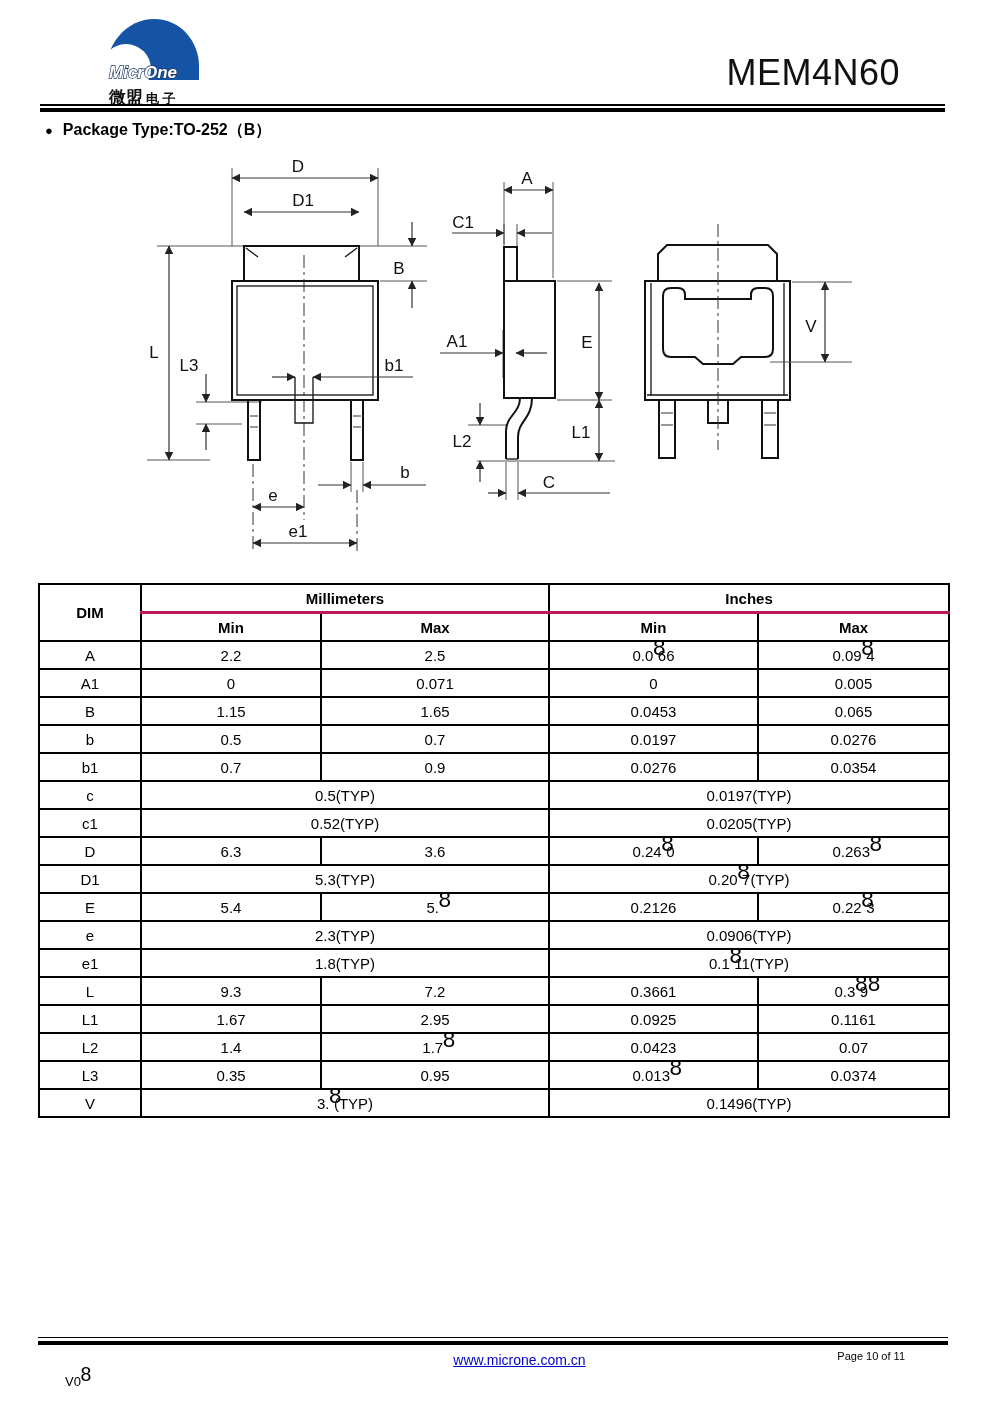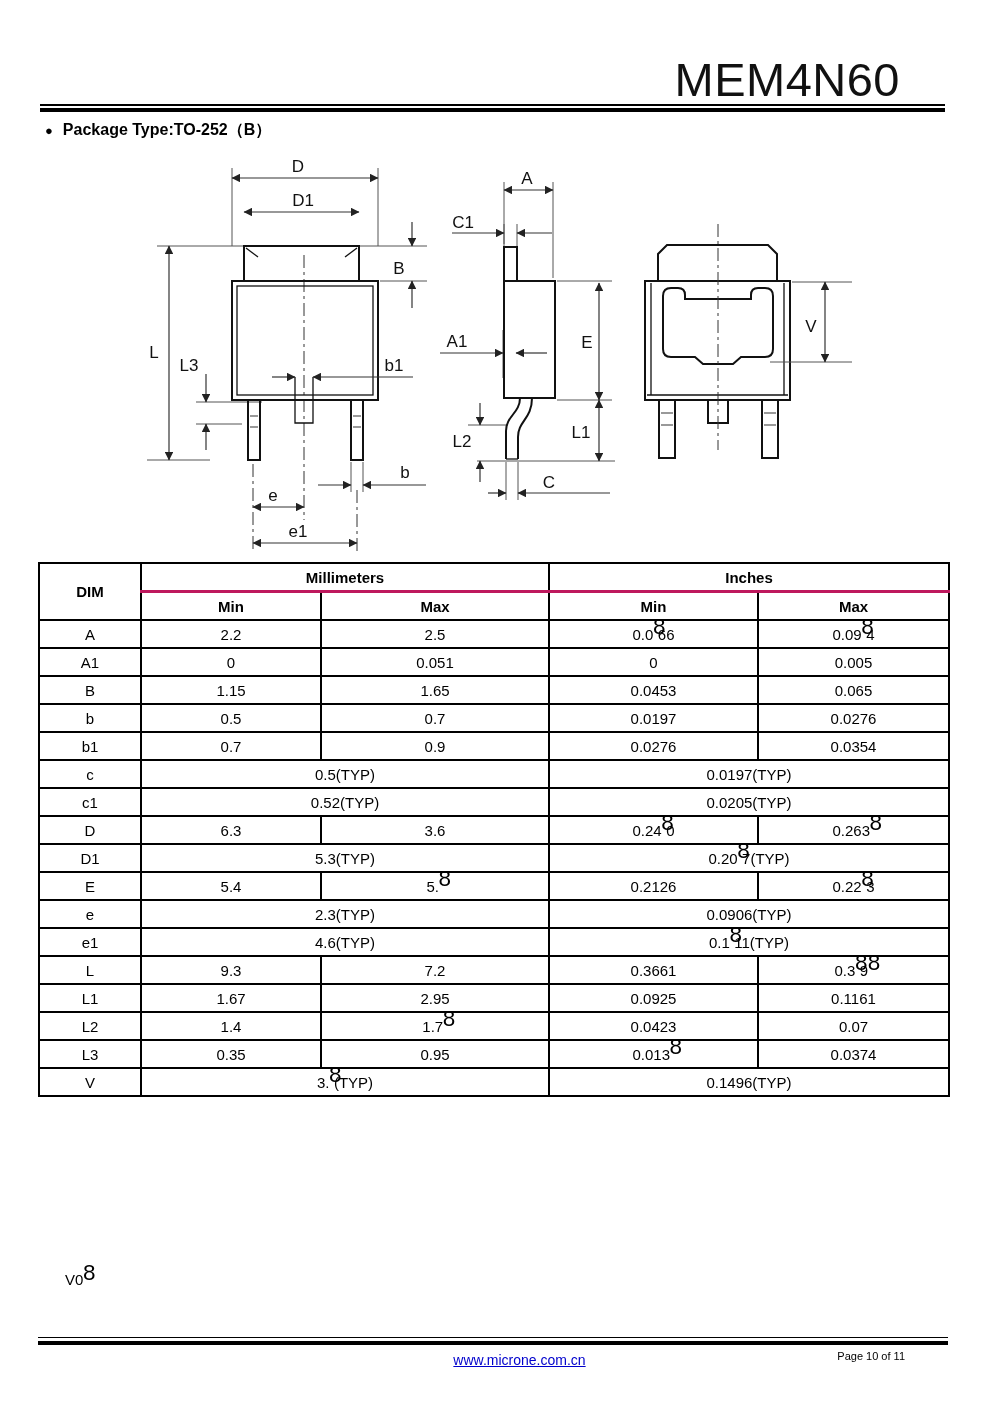--- a/index.html
+++ b/index.html
@@ -1,21 +1,21 @@
 <!DOCTYPE html>
 <html><head>
 <meta charset="utf-8">
 <style>
   html,body{margin:0;padding:0;background:#fff;}
   body{font-family:"Liberation Sans",sans-serif;color:#000;}
   .page{position:relative;width:991px;height:1403px;background:#fff;overflow:hidden;}
 
   
   .logo{position:absolute;left:98px;top:12px;width:110px;height:105px;}
-  .doc-title{position:absolute;top:52px;right:91px;font-size:47px;letter-spacing:.5px;color:#111;}
+  .doc-title{position:absolute;top:52px;right:91px;font-size:36px;letter-spacing:.5px;color:#111;}
   .rule{position:absolute;left:40px;width:905px;}
   .rule .thin{height:2px;background:#000;}
   .rule .gap{height:2px;background:#fff;}
   .rule .thick{height:4px;background:#000;}
   .rule-top{top:104px;}
 
   
   .section-head{position:absolute;left:45px;top:120px;font-size:16px;font-weight:bold;color:#000;display:flex;align-items:center;gap:10px;}
   .bullet{font-size:13px;line-height:1;}
 
@@ -24,42 +24,50 @@
   svg text{font-family:"Liberation Sans",sans-serif;font-size:17px;fill:#111;}
   .ol{stroke:#111;stroke-width:2;fill:none;}
   .ol2{stroke:#111;stroke-width:1.3;fill:none;}
   .dim{stroke:#333;stroke-width:1.2;fill:none;}
   .ext{stroke:#555;stroke-width:1;fill:none;}
   .cl{stroke:#333;stroke-width:1;fill:none;stroke-dasharray:13 4 3 4;}
   .tick{stroke:#777;stroke-width:1.5;}
 
   
   .dim-table-wrap{position:absolute;left:38px;top:562px;width:910px;}
-  table{border-collapse:collapse;table-layout:fixed;width:910px;}
+  table{border-collapse:collapse;table-layout:fixed;width:910px;margin-top:21px;}
   th,td{border:2px solid #000;text-align:center;vertical-align:middle;font-size:15px;padding:0;height:26px;line-height:1;overflow:visible;}
   thead th{font-weight:bold;}
   th.grp{border-bottom:3px solid #be185d;}
   td{font-weight:normal;}
   .g8{position:relative;top:-0.24em;font-size:1.5em;line-height:0;margin-left:-0.02em;margin-right:-0.34em;z-index:2;}
 
   
   .rule-bottom{position:absolute;left:38px;top:1337px;width:910px;}
   .rule-bottom .thin{height:1px;background:#000;}
   .rule-bottom .gap{height:3px;background:#fff;}
   .rule-bottom .thick{height:4px;background:#000;}
-  .footer-version{position:absolute;left:65px;top:1271px;font-size:15px;}
+  .footer-version{position:absolute;left:65px;top:1374px;font-size:13px;}
   .footer-link{position:absolute;left:0;top:1352px;width:991px;text-align:center;font-size:14px;padding-left:24px;}
   .footer-link a{color:#0000cc;text-decoration:underline;}
   .footer-page{position:absolute;right:86px;top:1350px;font-size:11px;}
 </style>
 </head>
 <body>
 
 <div class="page">
 
+  <div class="logo">
+    <svg viewBox="0 0 110 105" width="110" height="105">
+      <path d="M 8,68 C 5,31 30,7 56,7 C 83,7 101,30 101,54 L 101,68 Z" fill="#1553a4"></path>
+      <circle cx="28" cy="57" r="25" fill="#ffffff"></circle>
+      <text x="11" y="66" font-size="22" font-style="italic" font-weight="bold" style="paint-order:stroke;stroke:#1f3864;stroke-width:1.3;"><tspan fill="#ffffff">Micr</tspan><tspan fill="#ffffff">One</tspan></text>
+      <text x="11" y="91" font-size="20" font-weight="bold" fill="#1f3864"><tspan>微盟</tspan><tspan font-size="13" dx="3">电 子</tspan></text>
+    </svg>
+  </div>
 
   <div class="doc-title">MEM4N60</div>
 
   <div class="rule rule-top" style="position:absolute;">
     <div class="thin"></div>
       <div class="gap"></div>
       <div class="thick"></div>
   </div>
 
   <div class="section-head">
@@ -215,21 +223,21 @@
           <tr>
             <td>A</td>
             <td class="c-val">2.2</td>
             <td class="c-val">2.5</td>
             <td class="c-val">0.0<span class="g8">8</span>66</td>
             <td class="c-val">0.09<span class="g8">8</span>4</td>
           </tr>
           <tr>
             <td>A1</td>
             <td class="c-val">0</td>
-            <td class="c-val">0.051</td>
+            <td class="c-val">0.071</td>
             <td class="c-val">0</td>
             <td class="c-val">0.005</td>
           </tr>
           <tr>
             <td>B</td>
             <td class="c-val">1.15</td>
             <td class="c-val">1.65</td>
             <td class="c-val">0.0453</td>
             <td class="c-val">0.065</td>
           </tr>
@@ -276,21 +284,21 @@
             <td class="c-val">0.2126</td>
             <td class="c-val">0.22<span class="g8">8</span>3</td>
           </tr>
           <tr>
             <td>e</td>
             <td colspan="2" class="c-val">2.3(TYP)</td>
             <td colspan="2" class="c-val">0.0906(TYP)</td>
           </tr>
           <tr>
             <td>e1</td>
-            <td colspan="2" class="c-val">4.6(TYP)</td>
+            <td colspan="2" class="c-val">1.8(TYP)</td>
             <td colspan="2" class="c-val">0.1<span class="g8">8</span>11(TYP)</td>
           </tr>
           <tr>
             <td>L</td>
             <td class="c-val">9.3</td>
             <td class="c-val">7.2</td>
             <td class="c-val">0.3661</td>
             <td class="c-val">0.3<span class="g8">8</span>9<span class="g8">8</span></td>
           </tr>
           <tr>

